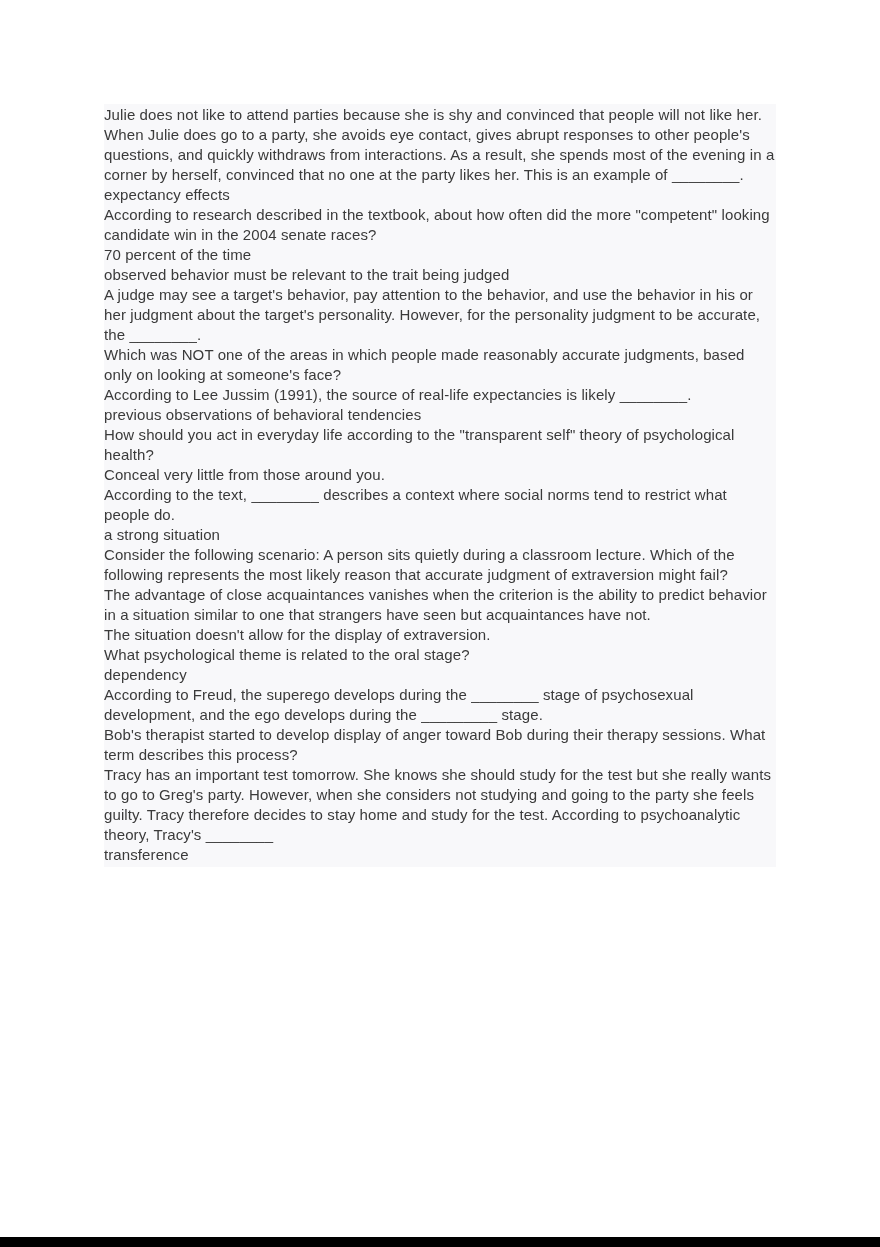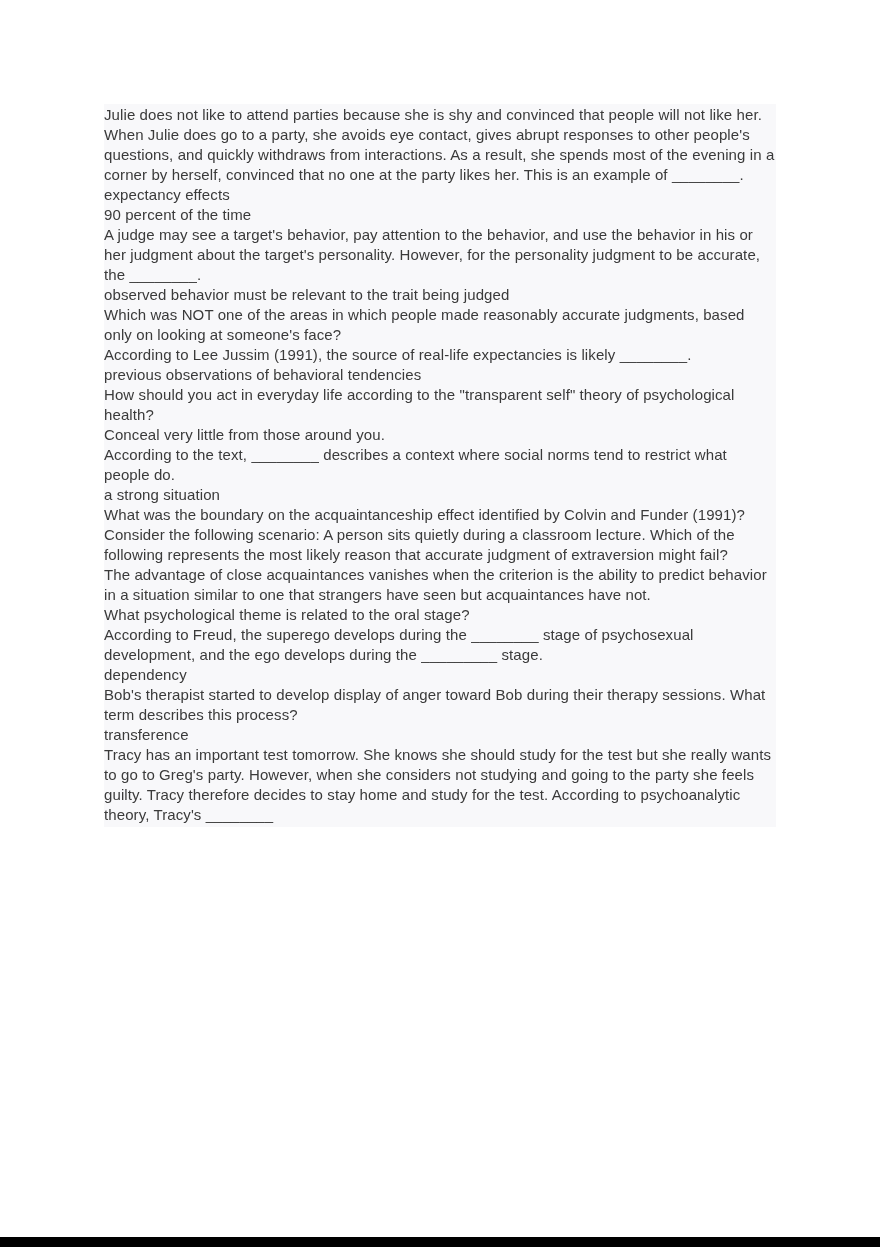--- a/index.html
+++ b/index.html
@@ -40,35 +40,36 @@
     background: var(--bar-color, #000000);
   }
 </style>
 </head>
 <body>
 
 <div class="page">
   <div class="content" id="qa-list">
       <p class="qa-text">Julie does not like to attend parties because she is shy and convinced that people will not like her. When Julie does go to a party, she avoids eye contact, gives abrupt responses to other people's questions, and quickly withdraws from interactions. As a result, she spends most of the evening in a corner by herself, convinced that no one at the party likes her. This is an example of ________.</p>
       <p class="qa-text">expectancy effects</p>
-      <p class="qa-text">90 percent of the time</p>
+      <p class="qa-text">According to research described in the textbook, about how often did the more "competent" looking candidate win in the 2004 senate races?</p>
+      <p class="qa-text">70 percent of the time</p>
+      <p class="qa-text">observed behavior must be relevant to the trait being judged</p>
       <p class="qa-text">A judge may see a target's behavior, pay attention to the behavior, and use the behavior in his or her judgment about the target's personality. However, for the personality judgment to be accurate, the ________.</p>
-      <p class="qa-text">observed behavior must be relevant to the trait being judged</p>
       <p class="qa-text">Which was NOT one of the areas in which people made reasonably accurate judgments, based only on looking at someone's face?</p>
       <p class="qa-text">According to Lee Jussim (1991), the source of real-life expectancies is likely ________.</p>
       <p class="qa-text">previous observations of behavioral tendencies</p>
       <p class="qa-text">How should you act in everyday life according to the "transparent self" theory of psychological health?</p>
       <p class="qa-text">Conceal very little from those around you.</p>
       <p class="qa-text">According to the text, ________ describes a context where social norms tend to restrict what
 people do.</p>
       <p class="qa-text">a strong situation</p>
-      <p class="qa-text">What was the boundary on the acquaintanceship effect identified by Colvin and Funder (1991)?</p>
       <p class="qa-text">Consider the following scenario: A person sits quietly during a classroom lecture. Which of the following represents the most likely reason that accurate judgment of extraversion might fail?</p>
       <p class="qa-text">The advantage of close acquaintances vanishes when the criterion is the ability to predict behavior in a situation similar to one that strangers have seen but acquaintances have not.</p>
+      <p class="qa-text">The situation doesn't allow for the display of extraversion.</p>
       <p class="qa-text">What psychological theme is related to the oral stage?</p>
+      <p class="qa-text">dependency</p>
       <p class="qa-text">According to Freud, the superego develops during the ________ stage of psychosexual development, and the ego develops during the _________ stage.</p>
-      <p class="qa-text">dependency</p>
       <p class="qa-text">Bob's therapist started to develop display of anger toward Bob during their therapy sessions. What term describes this process?</p>
+      <p class="qa-text">Tracy has an important test tomorrow. She knows she should study for the test but she really wants to go to Greg's party. However, when she considers not studying and going to the party she feels guilty. Tracy therefore decides to stay home and study for the test. According to psychoanalytic theory, Tracy's ________</p>
       <p class="qa-text">transference</p>
-      <p class="qa-text">Tracy has an important test tomorrow. She knows she should study for the test but she really wants to go to Greg's party. However, when she considers not studying and going to the party she feels guilty. Tracy therefore decides to stay home and study for the test. According to psychoanalytic theory, Tracy's ________</p>
     </div>
   <div class="bottom-bar"></div>
 </div>
 
 </body></html>

